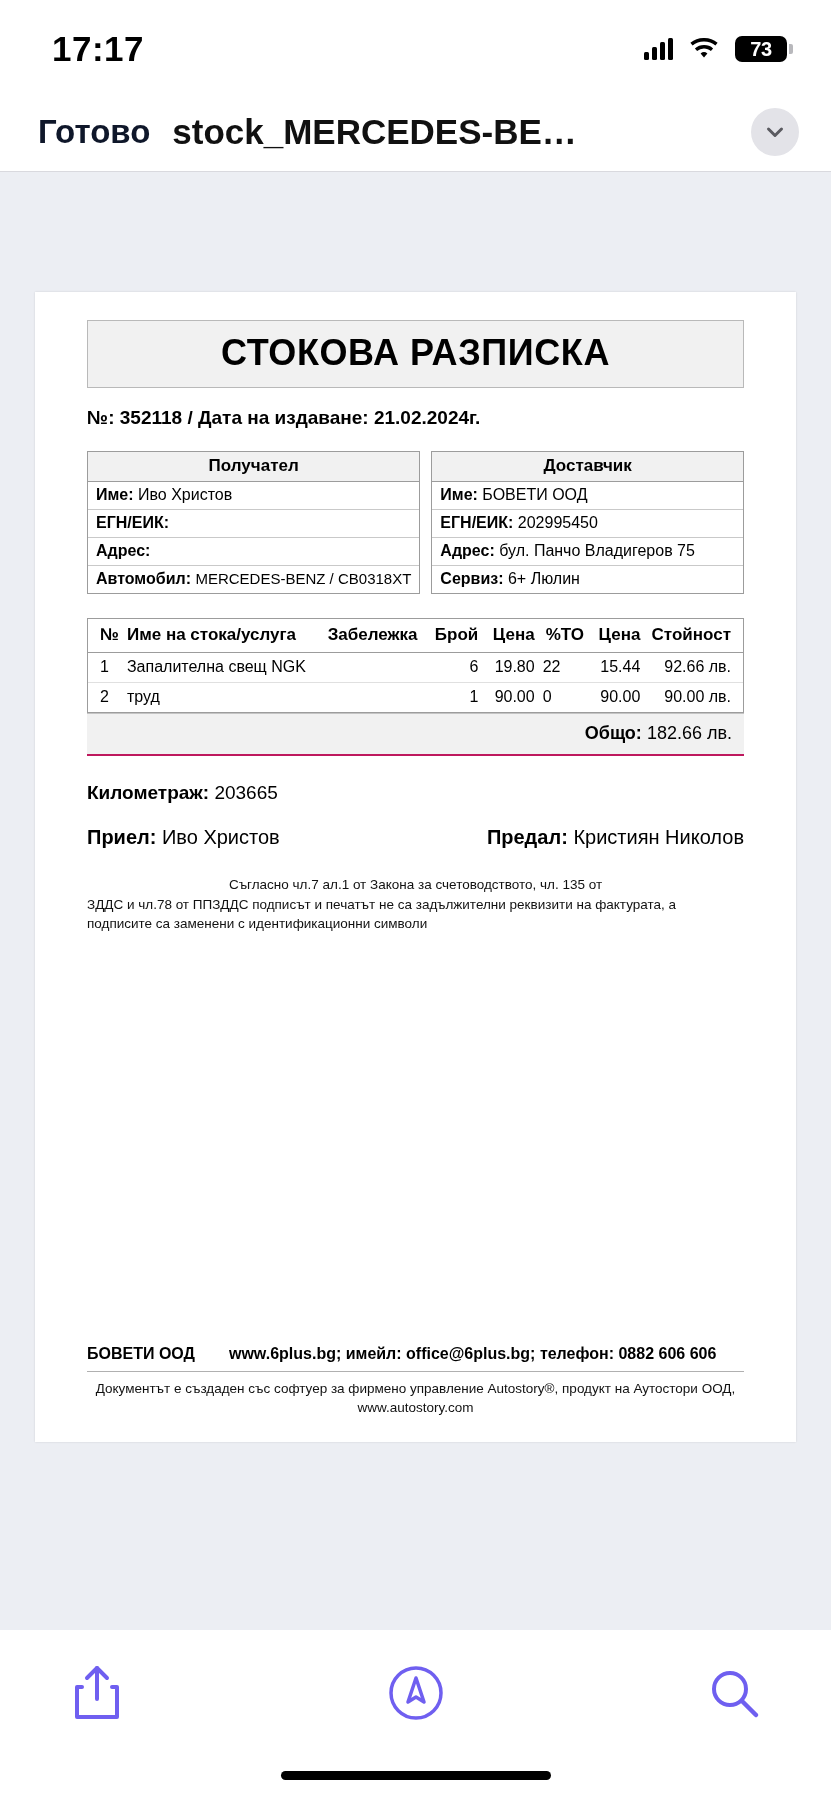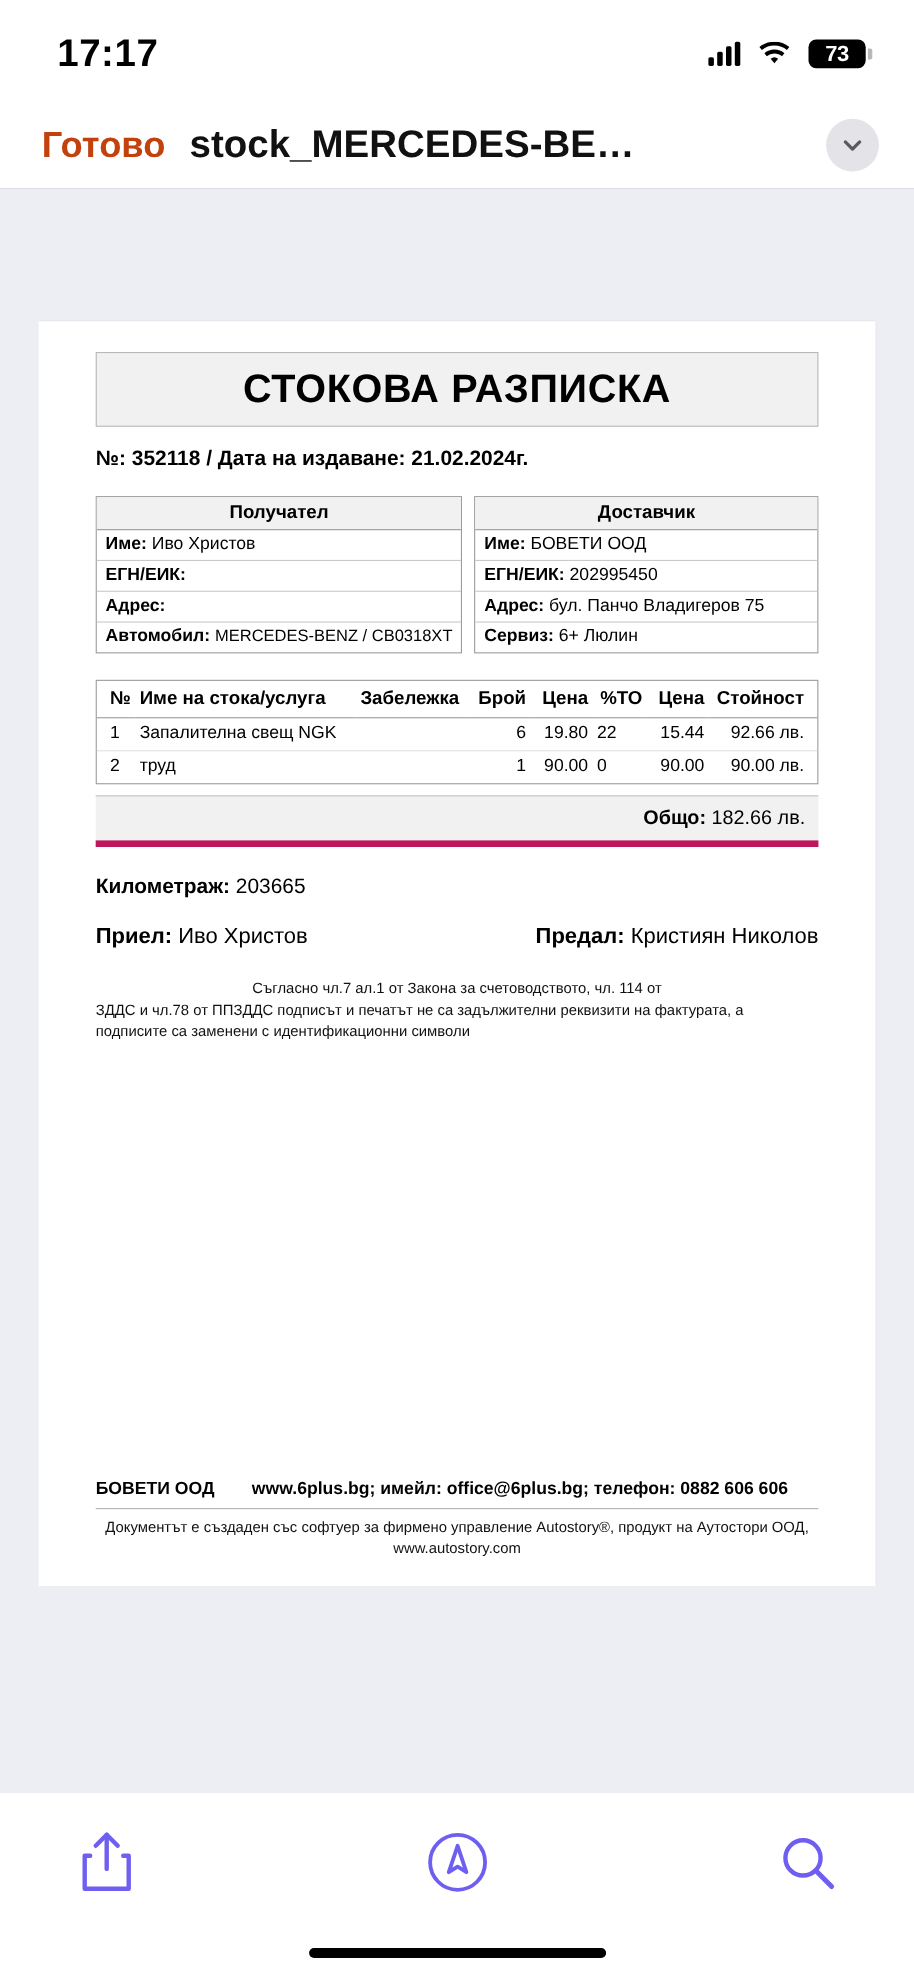--- a/index.html
+++ b/index.html
@@ -68,21 +68,21 @@
   
   .navbar {
     height: 80px;
     background: #ffffff;
     display: flex;
     align-items: center;
     padding: 0 32px 0 38px;
     border-bottom: 1px solid #d9d9de;
   }
   .nav-done {
-    color: #c2410c;
+    color: #0f172a;
     font-size: 33px;
     font-weight: 700;
     white-space: nowrap;
   }
   .nav-title {
     flex: 1;
     font-size: 35px;
     font-weight: 700;
     color: #111;
     margin-left: 22px;
@@ -200,24 +200,24 @@
   .c-vat   { width: 60px; }
   .c-price2{ width: 80px; text-align: right; }
   .c-total { width: 110px; text-align: right; padding-right: 12px !important; }
   .items thead th.c-qty,
   .items thead th.c-price,
   .items thead th.c-vat,
   .items thead th.c-price2,
   .items thead th.c-total { text-align: right; }
 
   .totalband {
-    margin-top: 10px;
+    margin-top: 0;
     background: #f1f1f1;
     border-top: 1px solid #c4c4c4;
-    border-bottom: 6px solid #be185d;
+    border-bottom: 2px solid #be185d;
     text-align: right;
     padding: 9px 12px 10px;
     font-size: 18px;
   }
   .totalband b { font-weight: 700; }
 
   .kilometers {
     margin-top: 26px;
     font-size: 19px;
   }
@@ -434,21 +434,21 @@
             <b>Приел:</b>
             <span>Иво Христов</span>
           </div>
           <div>
             <b>Предал:</b>
             <span>Кристиян Николов</span>
           </div>
         </div>
 
         <div class="legal">
-          <div class="l1">Съгласно чл.7 ал.1 от Закона за счетоводството, чл. 114 от</div>
+          <div class="l1">Съгласно чл.7 ал.1 от Закона за счетоводството, чл. 135 от</div>
           <div class="l2">ЗДДС и чл.78 от ППЗДДС подписът и печатът не са задължителни реквизити на фактурата, а подписите са заменени с идентификационни символи</div>
         </div>
 
       </div>
 
       <div class="footerblock">
         <div class="footer-company">
           <span>БОВЕТИ ООД</span>
           <span>www.6plus.bg; имейл: office@6plus.bg; телефон: 0882 606 606</span>
         </div>

